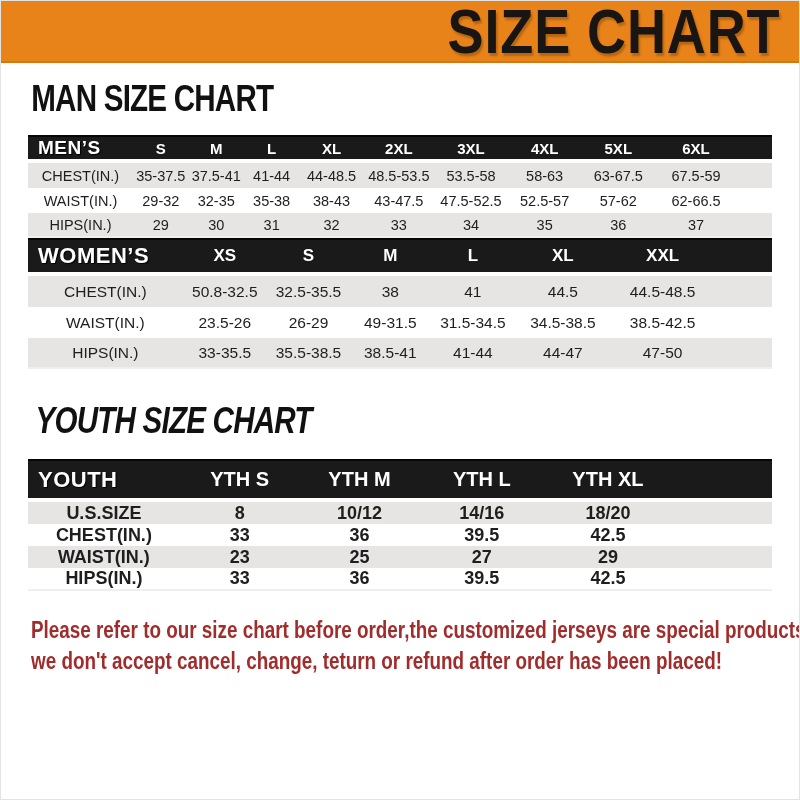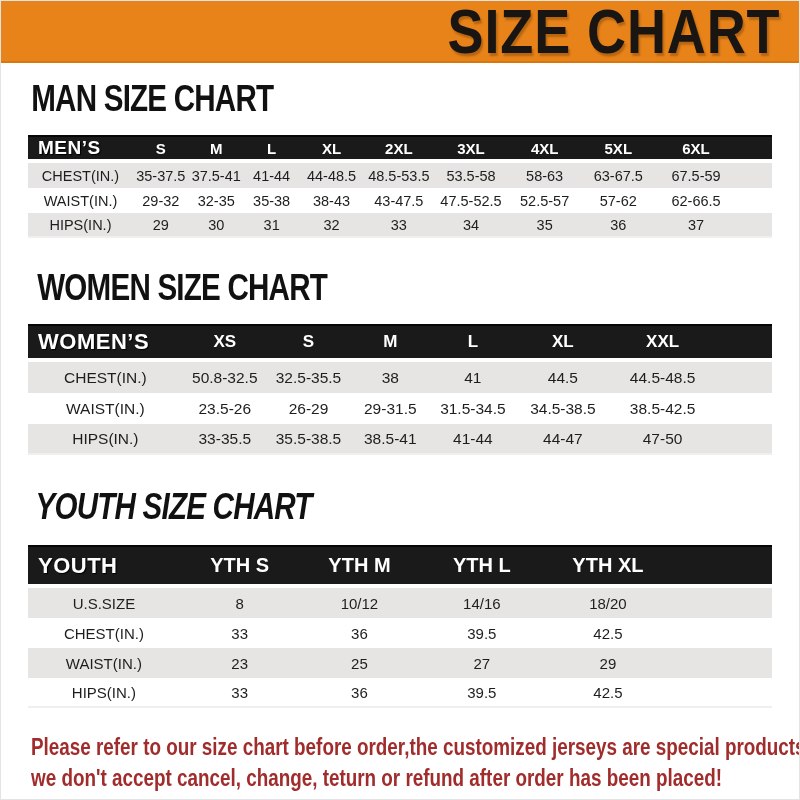--- a/index.html
+++ b/index.html
@@ -44,21 +44,21 @@
   tbody tr:last-child td { border-bottom:2px solid #f0efed; }
   
   .sec-men   thead th { height:23px; font-size:15px; }
   .sec-men   thead th.bar-label { font-size:19px; }
   .sec-men   tbody tr td { height:25px; font-size:14.5px; }
   .sec-women thead th { height:38px; font-size:17px; }
   .sec-women thead th.bar-label { font-size:22px; }
   .sec-women tbody tr td { height:31px; font-size:15.5px; }
   .sec-youth thead th { height:43px; font-size:20px; }
   .sec-youth thead th.bar-label { font-size:22px; }
-  .sec-youth tbody tr td { height:30px; font-size:15px; }
+  .sec-youth tbody tr td { height:22px; font-size:18px;font-weight:bold; }
   
   .footer { margin-top:24px; padding-left:30px; }
   .footer-line {
     display:inline-block; white-space:nowrap;
     font-size:23px; line-height:31px; color:#A12C2C; font-weight:bold;
     transform:scaleX(0.82); transform-origin:0 50%;
   }
   .footer-line-wrap { height:31px; }
 </style>
 </head>
@@ -139,21 +139,20 @@
               <td>34</td>
               <td>35</td>
               <td>36</td>
               <td>37</td>
               <td></td>
             </tr>
           </tbody>
         </table>
       </section>
       <section class="sec-women">
-        <h2 class="section-title"><span class="condensed">WOMEN SIZE CHART</span></h2>
         <table>
           <colgroup>
             <col style="width: 20.8%;">
             <col style="width: 11.3%;">
             <col style="width: 11.2%;">
             <col style="width: 10.8%;">
             <col style="width: 11.4%;">
             <col style="width: 12.8%;">
             <col style="width: 14%;">
             <col style="width: 7.7%;">
@@ -178,21 +177,21 @@
               <td>38</td>
               <td>41</td>
               <td>44.5</td>
               <td>44.5-48.5</td>
               <td></td>
             </tr>
             <tr>
               <td>WAIST(IN.)</td>
               <td>23.5-26</td>
               <td>26-29</td>
-              <td>29-31.5</td>
+              <td>49-31.5</td>
               <td>31.5-34.5</td>
               <td>34.5-38.5</td>
               <td>38.5-42.5</td>
               <td></td>
             </tr>
             <tr>
               <td>HIPS(IN.)</td>
               <td>33-35.5</td>
               <td>35.5-38.5</td>
               <td>38.5-41</td>

